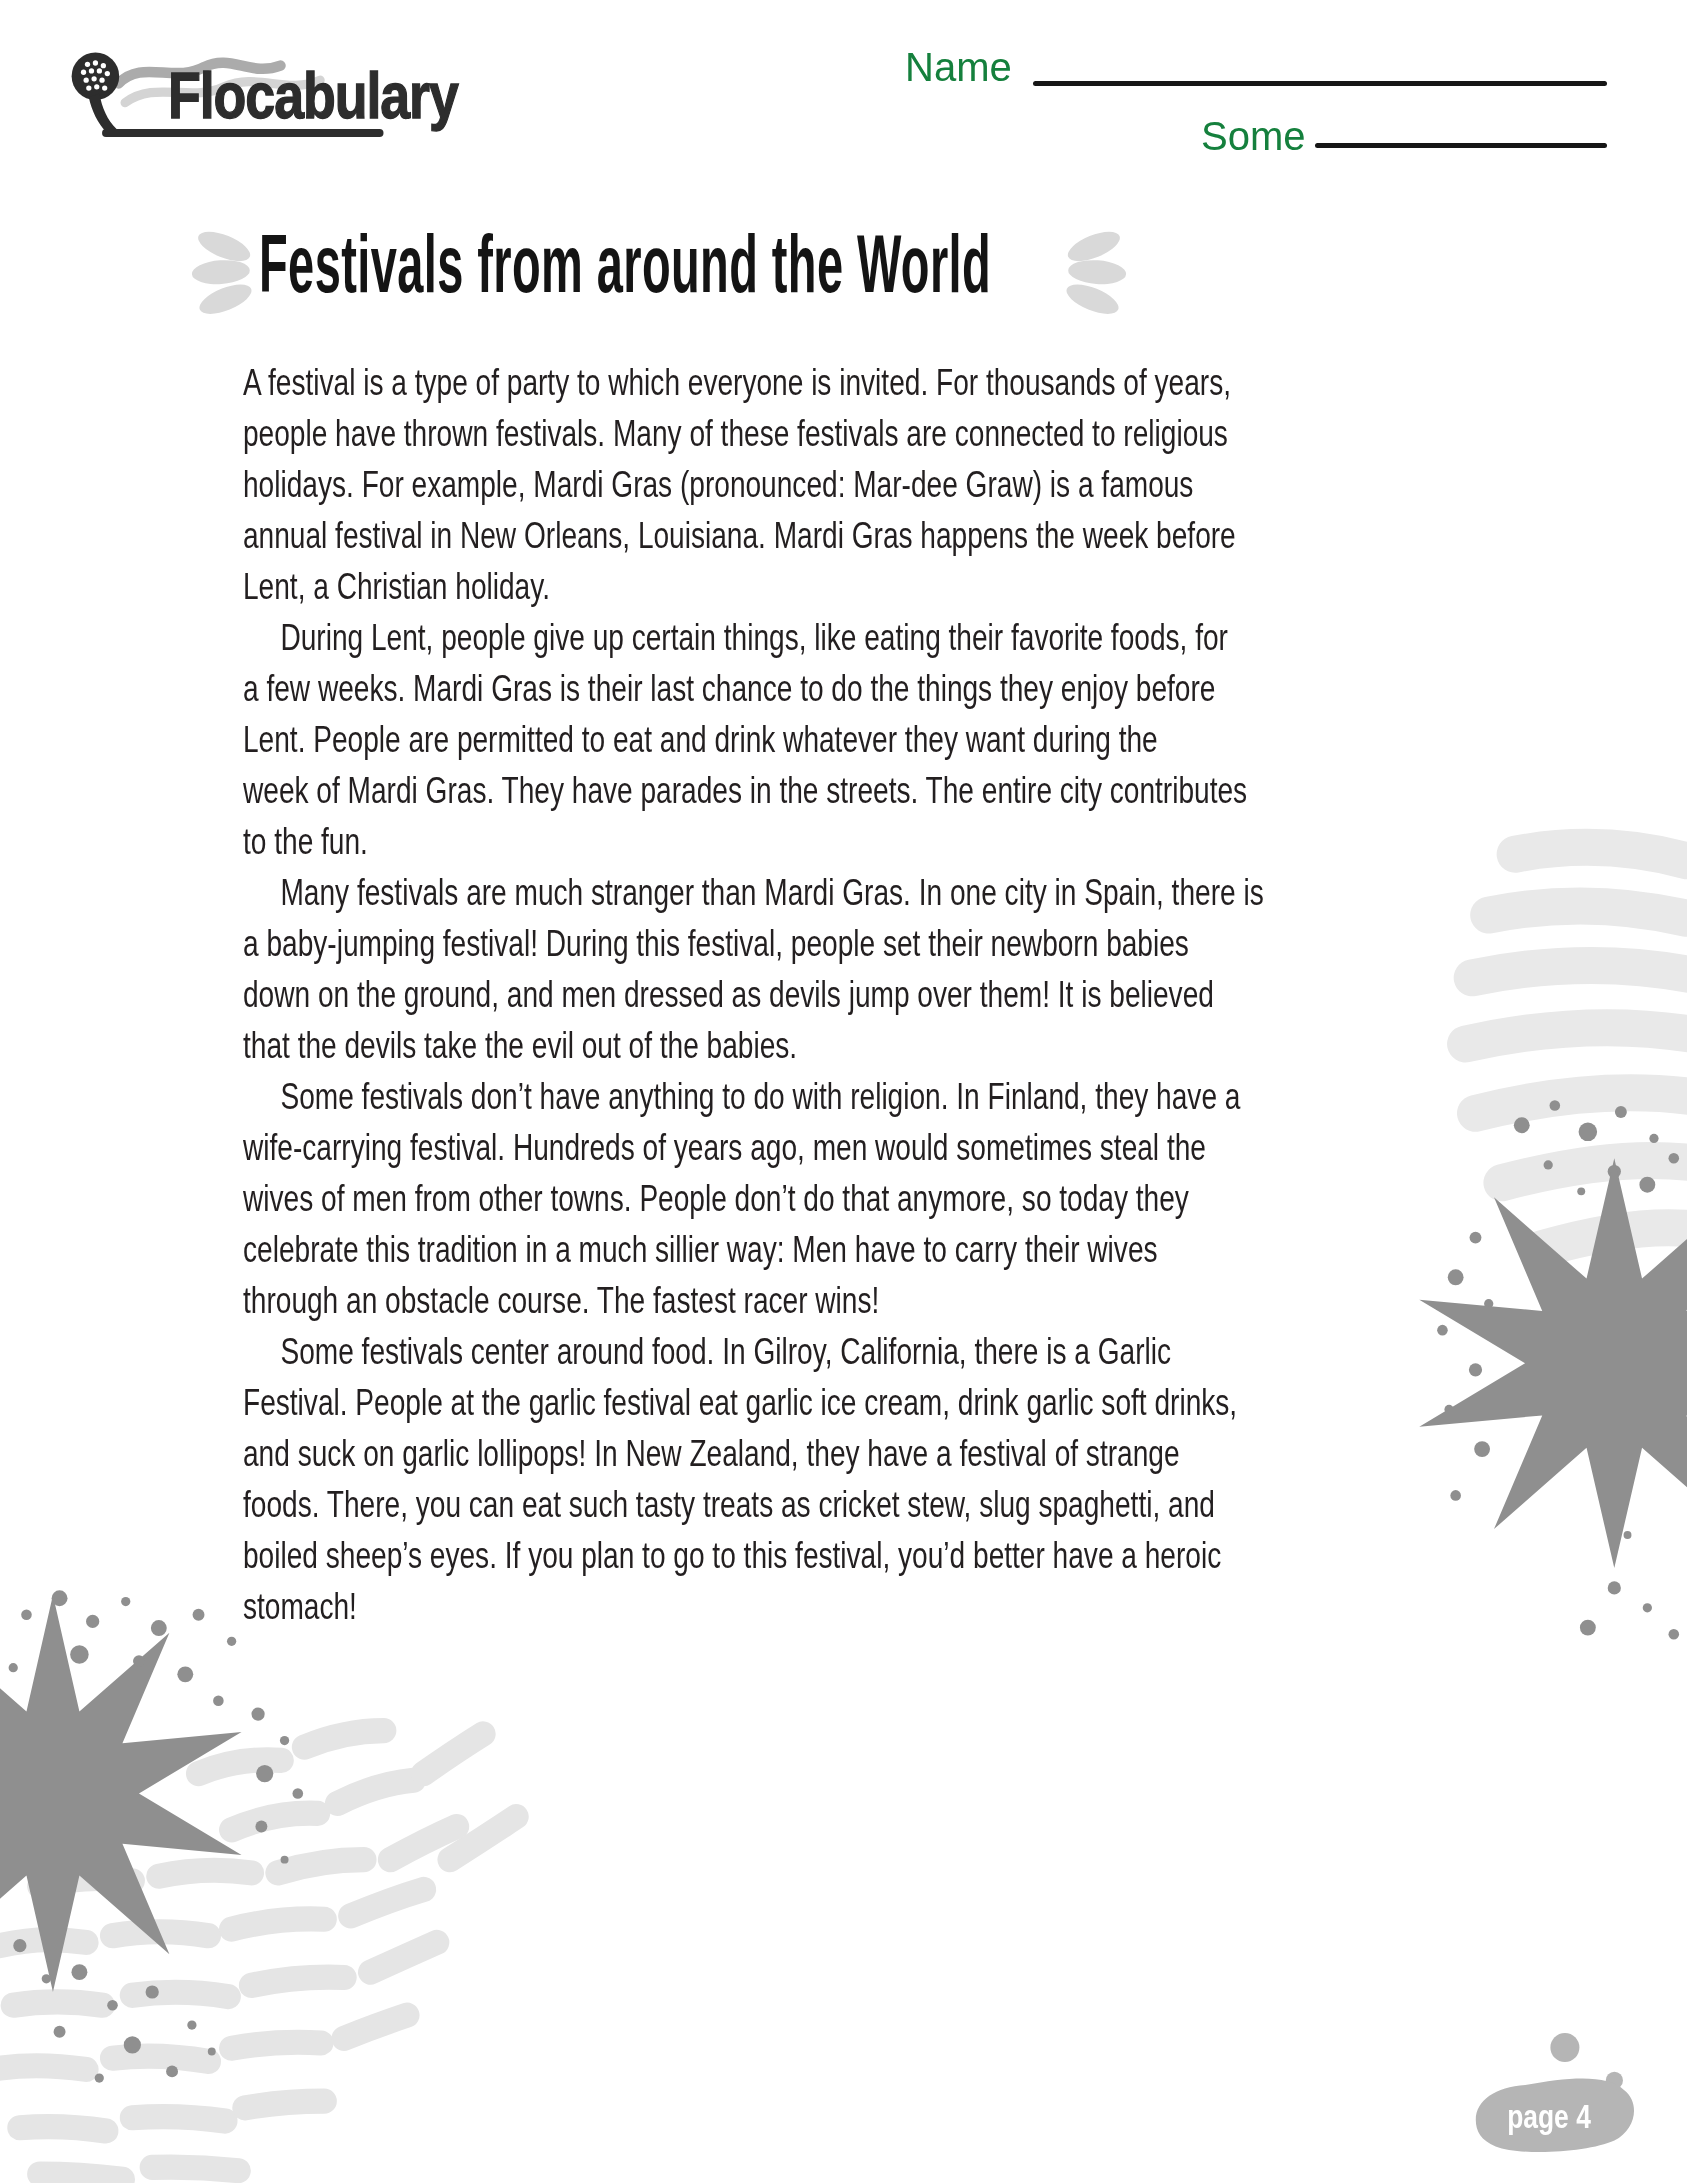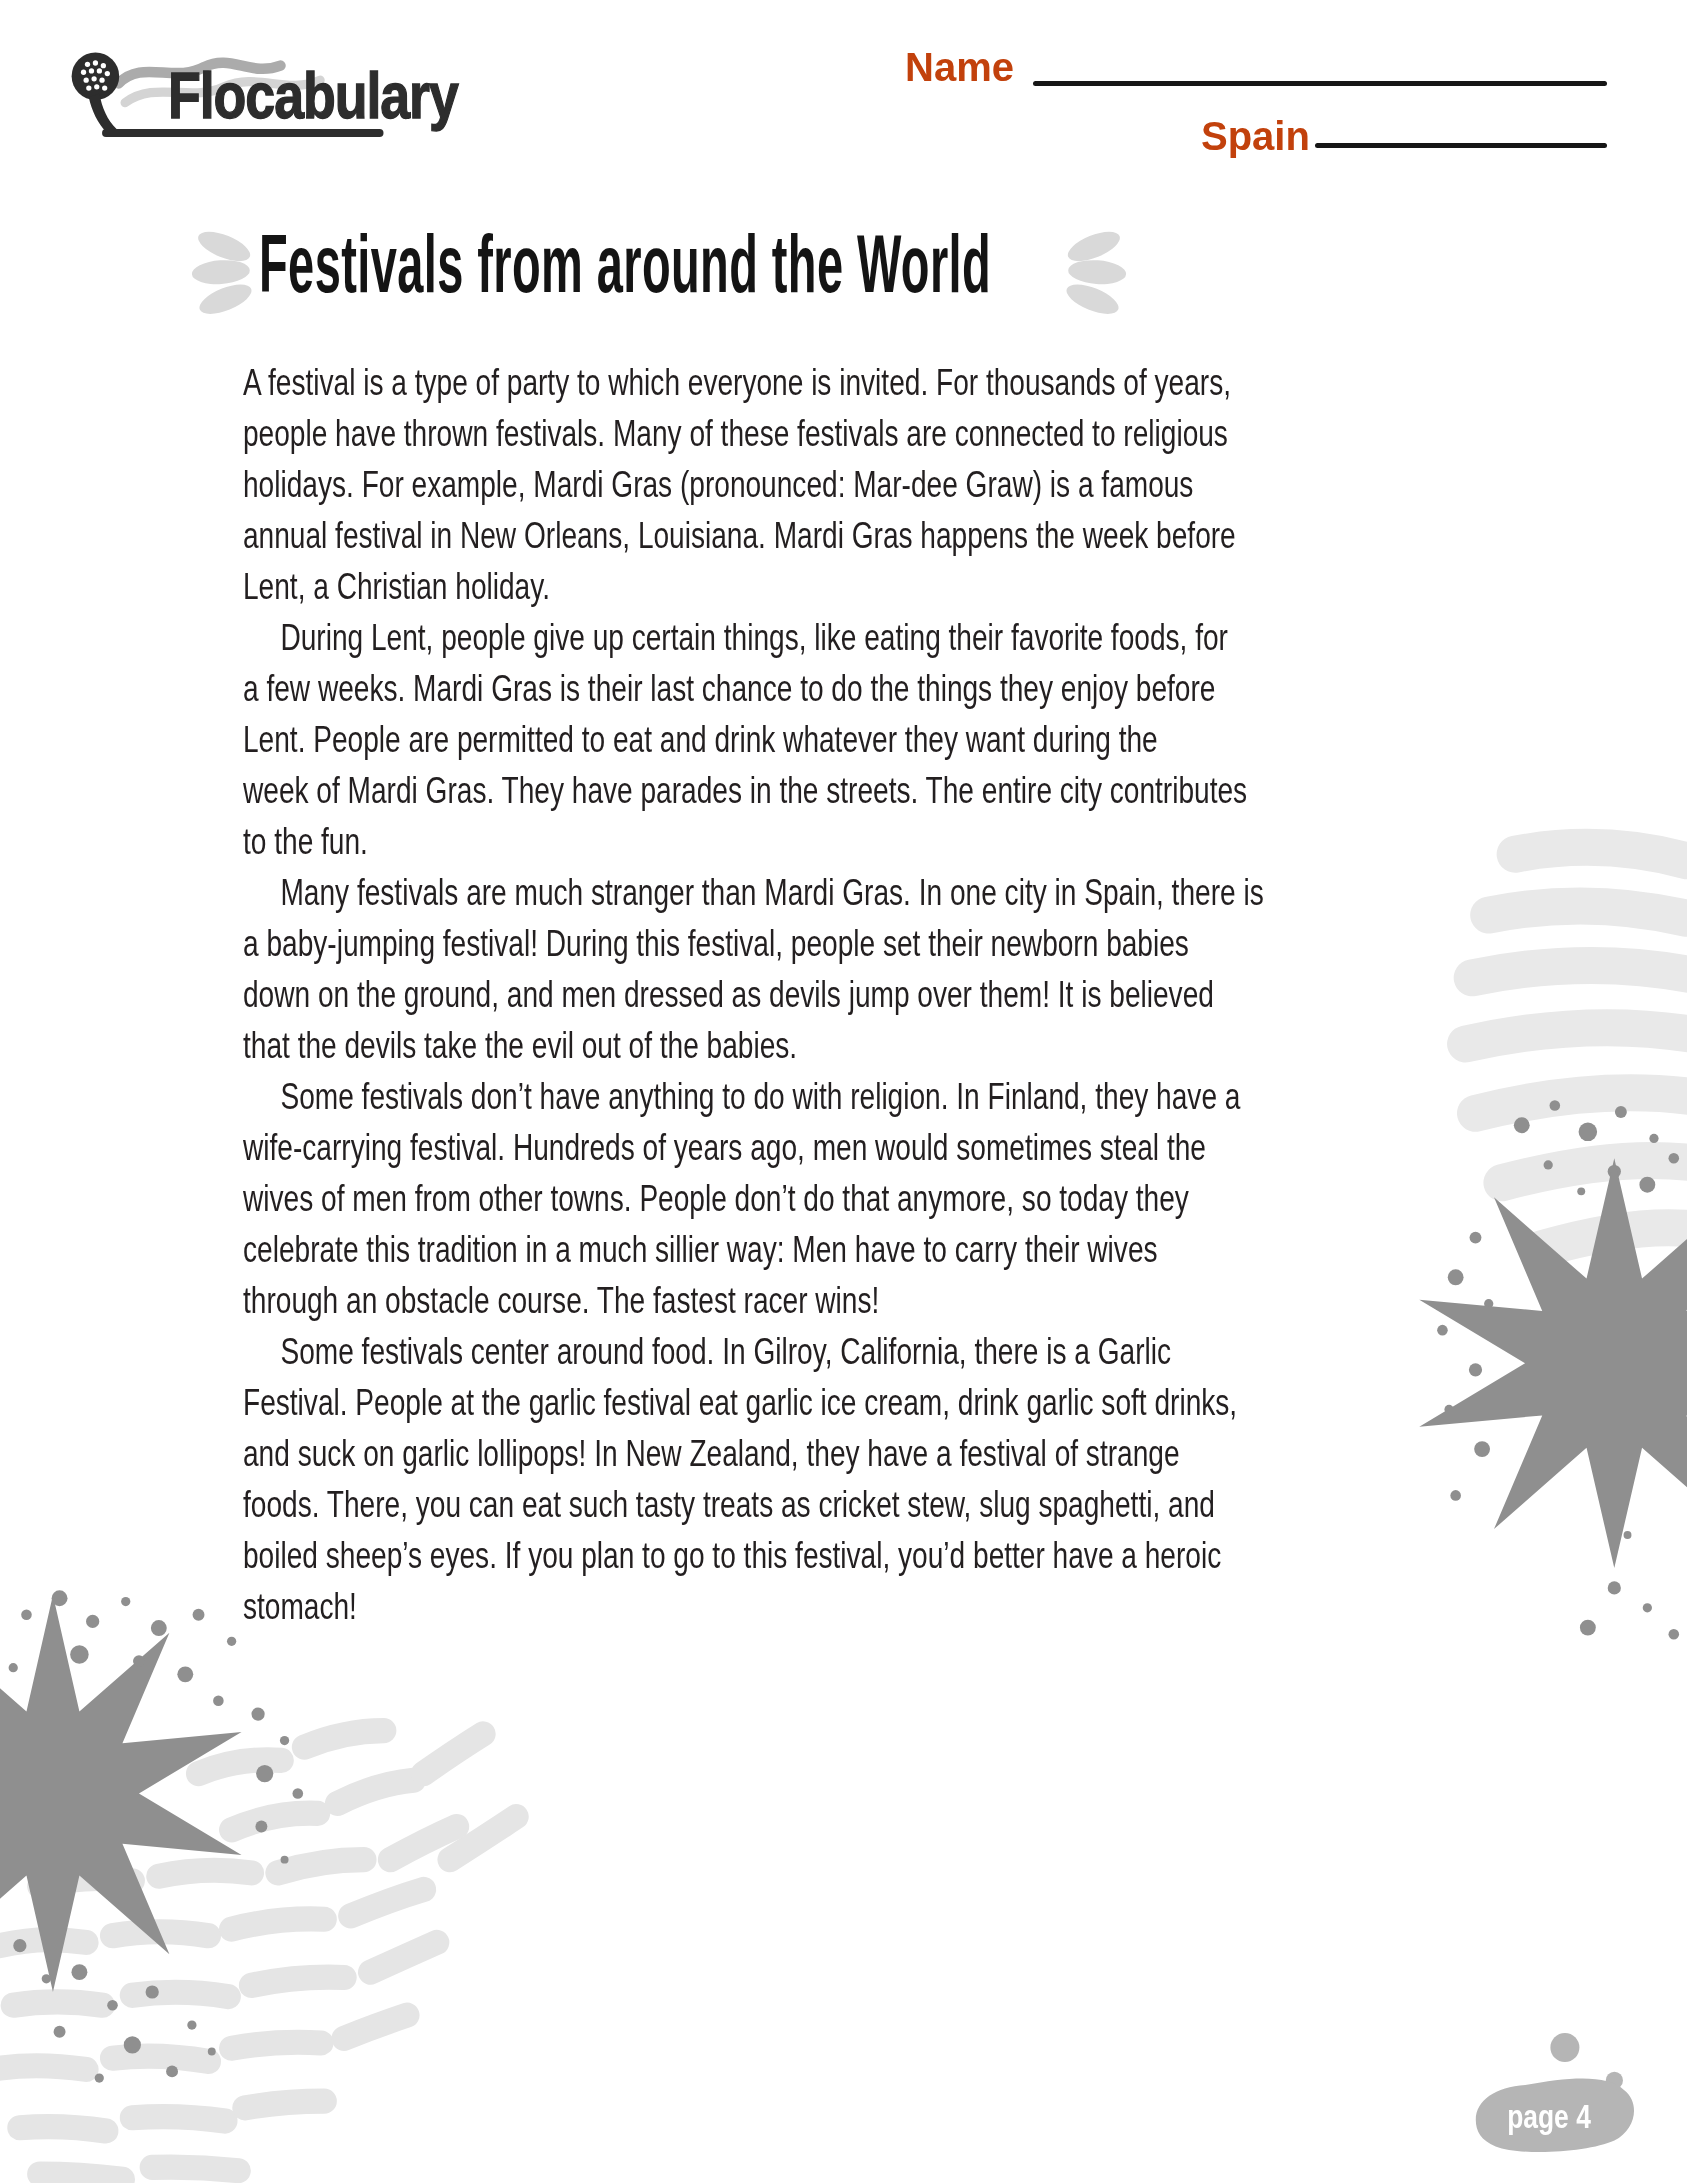--- a/index.html
+++ b/index.html
@@ -14,21 +14,21 @@
   }
   
   .logo{position:absolute;left:69px;top:47px;width:437px;height:106px;}
   .logo svg{position:absolute;left:0;top:0;}
   .logo-text{
     position:absolute;left:99px;top:12px;font-size:64px;font-weight:bold;
     color:var(--logo);letter-spacing:-1.3px;white-space:nowrap;
     transform:scaleX(.84);transform-origin:0 0;-webkit-text-stroke:1.3px var(--logo);
   }
   .field-label{
-    position:absolute;font-size:40px;font-weight:bold;color:#c2410c;
+    position:absolute;font-size:40px;font-weight:normal;color:#15803d;
     letter-spacing:0;white-space:nowrap;
   }
   .name-label{left:905px;top:45px;}
   .date-label{left:1201px;top:114px;}
   .write-line{position:absolute;height:4.6px;background:#161616;border-radius:2.6px;}
   .name-line{left:1033px;top:81px;width:574px;}
   .date-line{left:1315px;top:143px;width:292px;}
   
   .page-title{
     position:absolute;left:259px;top:218px;font-size:81px;font-weight:bold;
@@ -82,21 +82,21 @@
         <circle cx="54" cy="62" r="4"></circle>
     </g>
     <path d="M30,76 C34,96 44,116 56,128 L72,124 C58,110 50,92 46,70 Z" style="fill:var(--logo)"></path>
     <path d="M56,130 L470,130" stroke-width="12" stroke-linecap="round" style="stroke:var(--logo)" fill="none"></path>
   </svg>
   <div class="logo-text">Flocabulary</div>
 </div>
 
 <div class="field-label name-label">Name</div>
 <div class="write-line name-line"></div>
-<div class="field-label date-label">Spain</div>
+<div class="field-label date-label">Some</div>
 <div class="write-line date-line"></div>
 
 <svg class="flourish flourish-left" viewBox="0 0 95 135">
   <g style="fill:var(--petal)">
     <ellipse cx="50" cy="28" rx="42" ry="17" transform="rotate(22 50 28)"></ellipse>
     <ellipse cx="45" cy="67" rx="44" ry="18" transform="rotate(-4 45 67)"></ellipse>
     <ellipse cx="52" cy="108" rx="42" ry="17" transform="rotate(-22 52 108)"></ellipse>
   </g>
 </svg>
 <h1 class="page-title">Festivals from around the World</h1>

